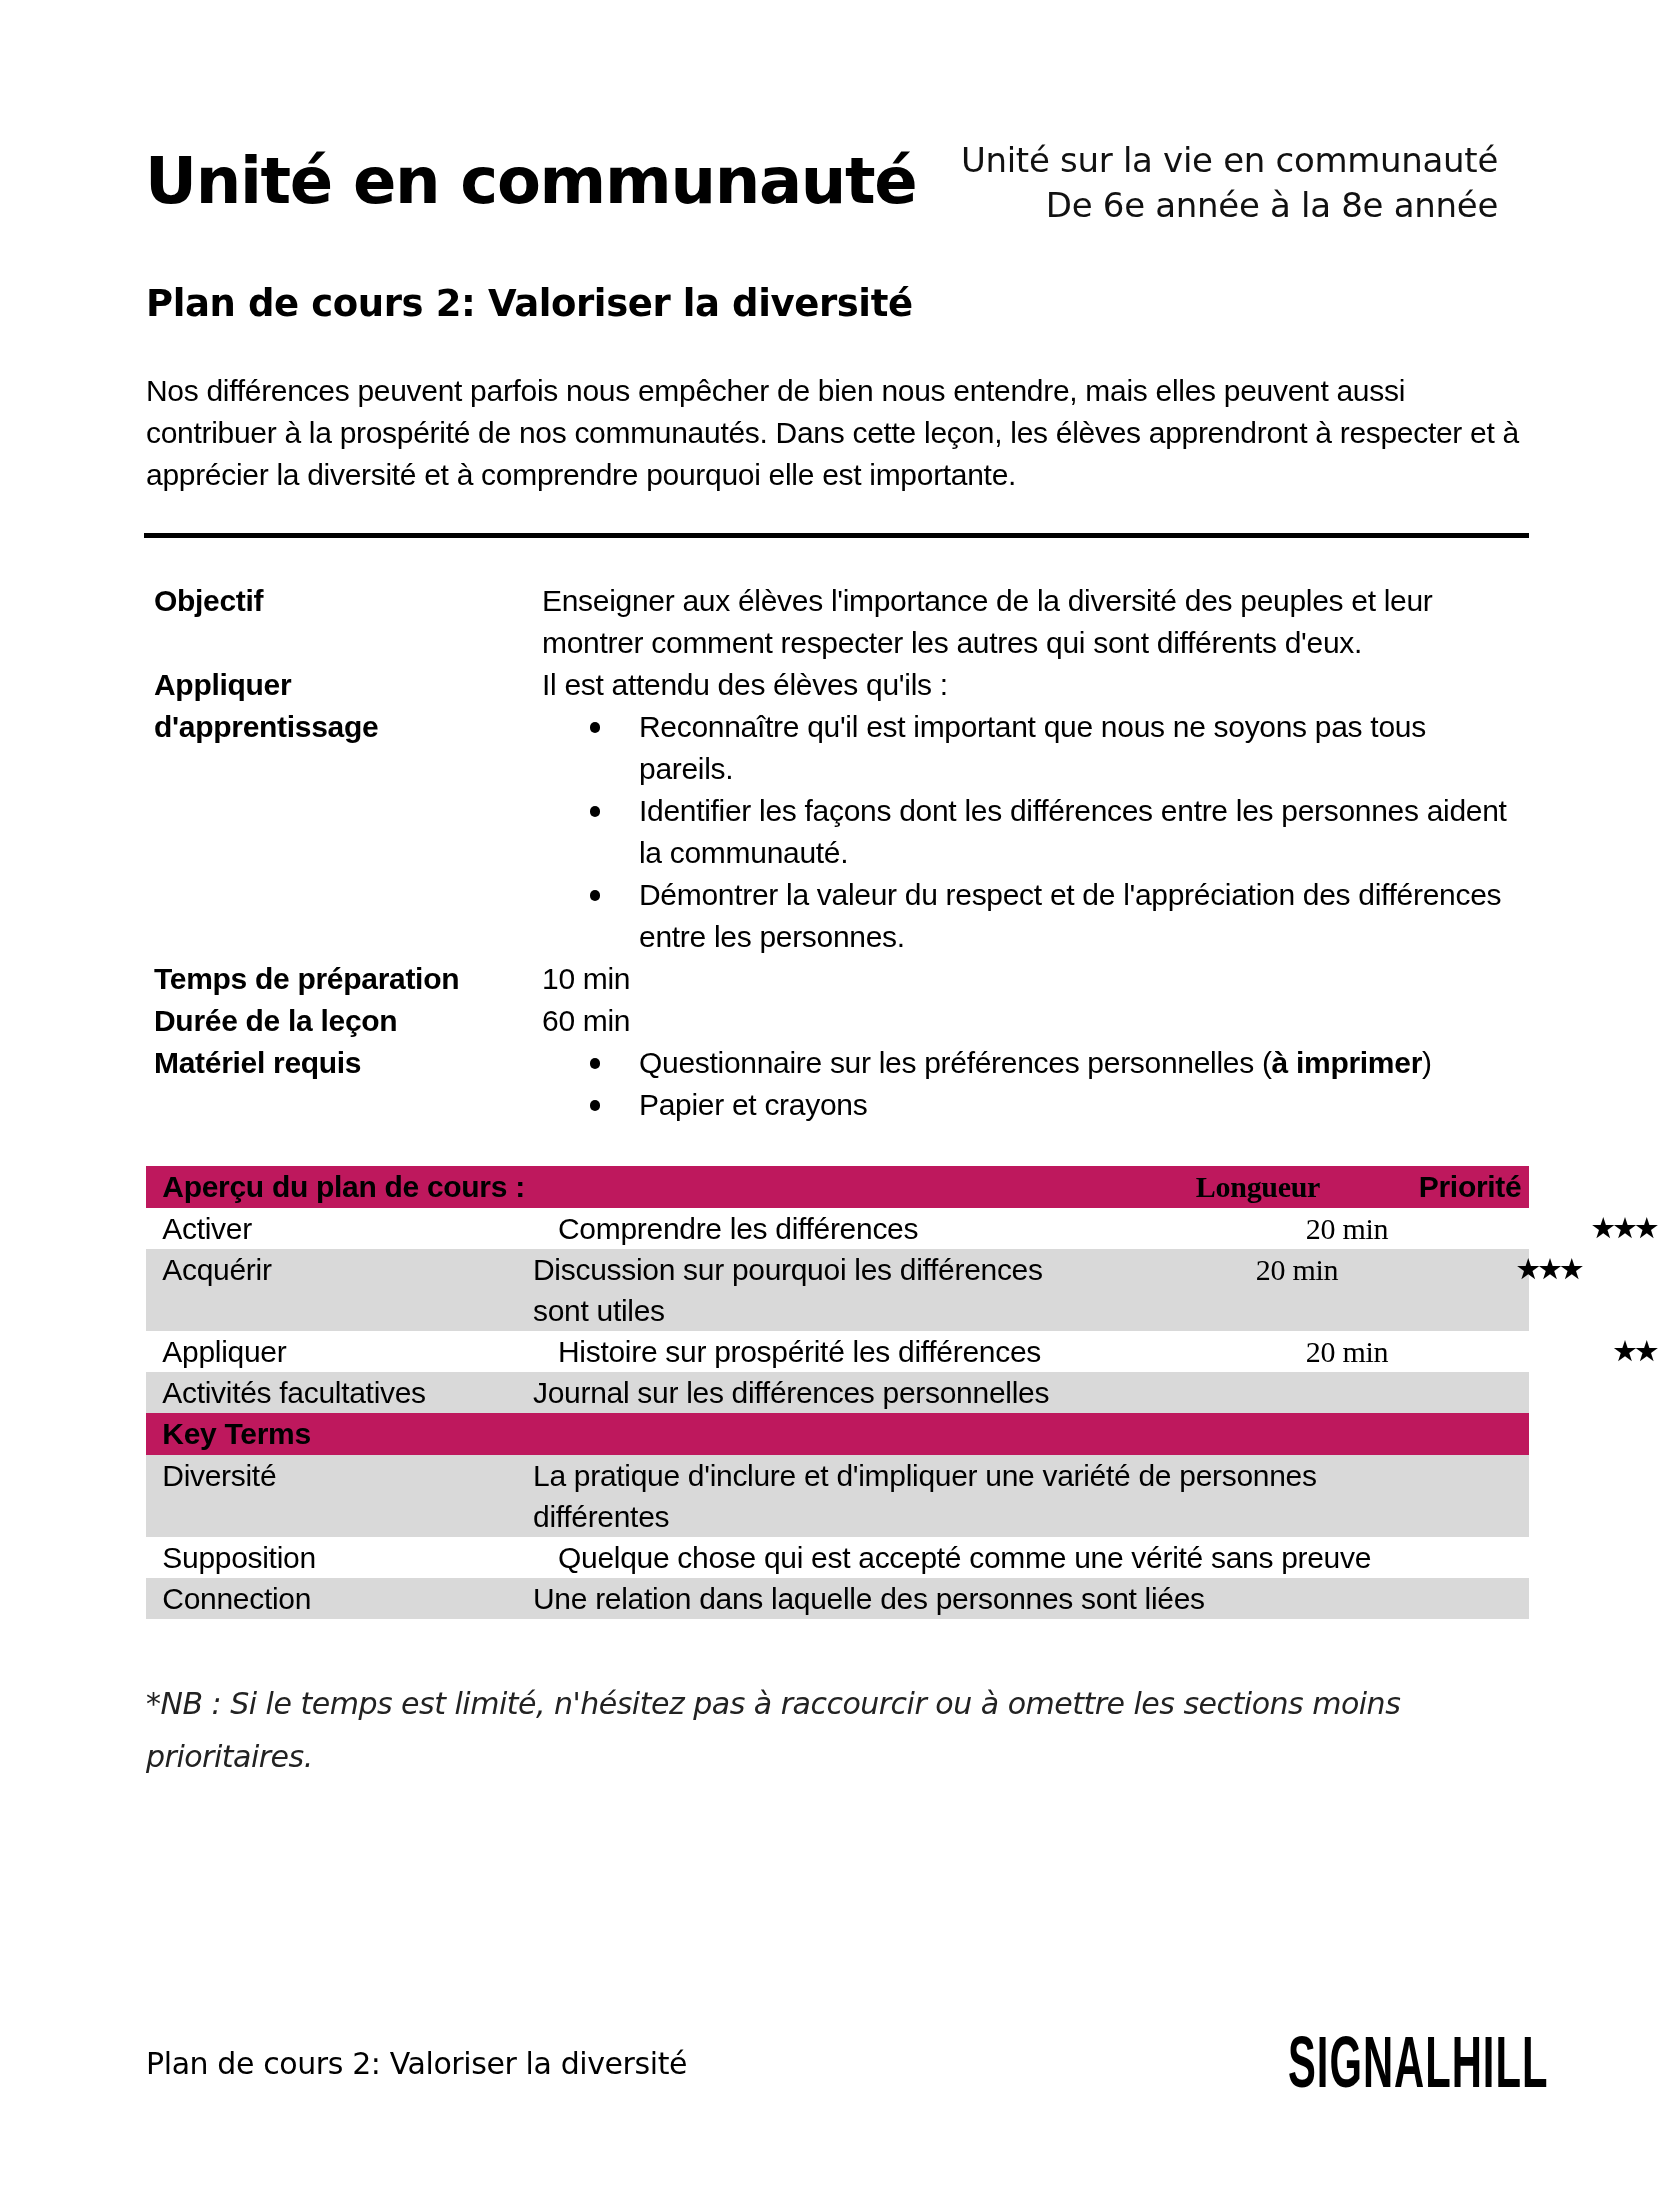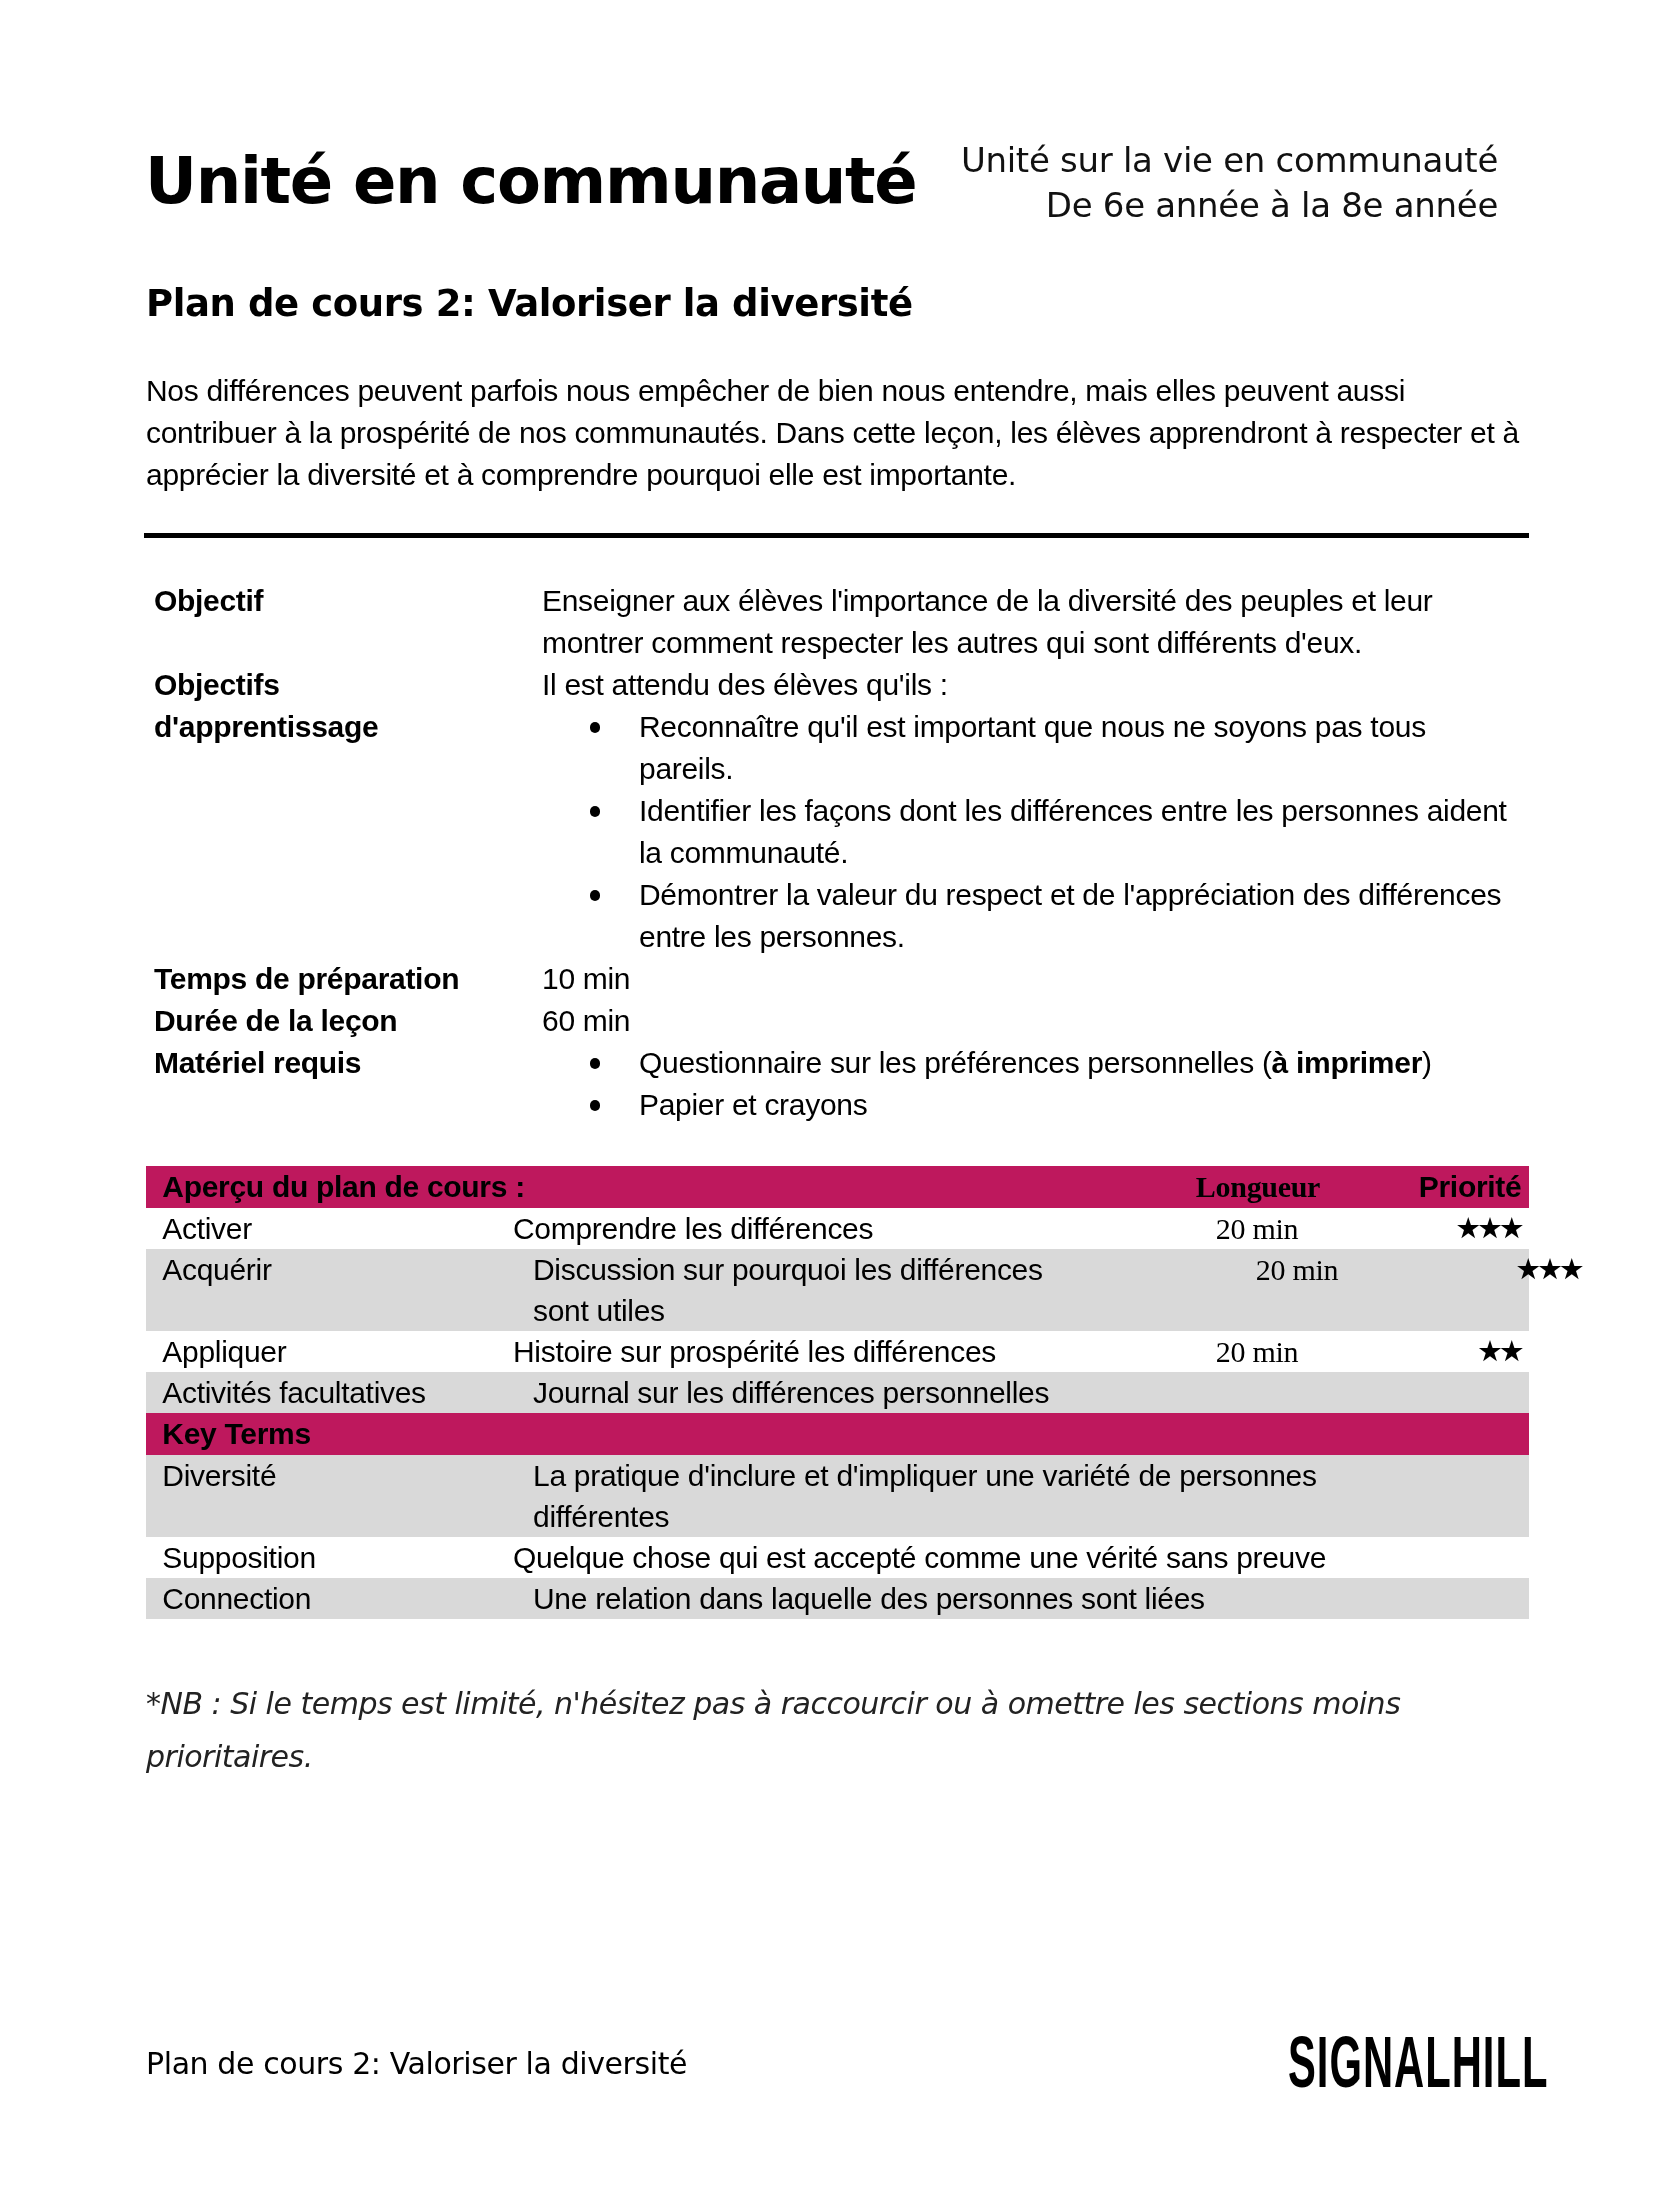--- a/index.html
+++ b/index.html
@@ -14,21 +14,21 @@
   .info-row { display:flex; }
   .info-label { width:388px; font-weight:bold; flex:none; }
   .info-value { flex:1; }
   .bullets { list-style:none; margin:0; padding:0; }
   .bullets li { position:relative; padding-left:97px; }
   .bullets li .dot { position:absolute; left:48px; top:16.3px; width:10.3px; height:10.3px; border-radius:50%; background:#000; }
   .bold { font-weight:bold; }
   .overview { left:146px; top:1166px; width:1383px; font-family:"Liberation Sans", sans-serif; font-size:30px; line-height:41px; letter-spacing:-0.3px; }
   .ov-row { display:flex; align-items:flex-start; padding:0 0; }
   .ov-row.hdr { background:#be185d; font-weight:bold; height:42px; }
-  .ov-row.white { background:#ffffff; }
+  .ov-row.white { background:#ffffff;gap:45px; }
   .ov-row.gray { background:#d9d9d9;gap:20px; }
   .c1 { width:367px; padding-left:16.3px; box-sizing:border-box; flex:none; }
   .c2 { width:632px; flex:none; }
   .c3 { width:224px; text-align:center; flex:none;font-family:Liberation Serif, serif; }
   .c4 { width:160px; text-align:right; padding-right:8.6px; box-sizing:border-box; flex:none; }
   .hdr .c1 { width:1000px; }
   .stars { font-family:"DejaVu Sans", sans-serif; font-size:29px; letter-spacing:-4.3px; }
   .note { left:146px; top:1677px; width:1377px; font-family:"DejaVu Sans", sans-serif; font-style:italic; font-size:30px; line-height:53px; color:#222; letter-spacing:-0.5px; }
   .footer-left { left:146px; top:2043px; font-family:"DejaVu Sans", sans-serif; font-size:30px; line-height:41px; letter-spacing:-0.4px; }
   .logo { left:1288px; top:2024px; font-family:"Liberation Sans", sans-serif; font-weight:bold; font-size:72px; line-height:77px; transform:scaleX(0.58); transform-origin:left top; letter-spacing:1.7px; }
@@ -45,21 +45,21 @@
 <div class="abs subtitle">Plan de cours 2: Valoriser la diversité</div>
 <div class="abs intro">Nos différences peuvent parfois nous empêcher de bien nous entendre, mais elles peuvent aussi contribuer à la prospérité de nos communautés. Dans cette leçon, les élèves apprendront à respecter et à apprécier la diversité et à comprendre pourquoi elle est importante.</div>
 <div class="abs rule"></div>
 
 <div class="abs info">
   <div class="info-row">
     <div class="info-label">Objectif</div>
     <div class="info-value">Enseigner aux élèves l'importance de la diversité des peuples et leur montrer comment respecter les autres qui sont différents d'eux.</div>
   </div>
   <div class="info-row">
-    <div class="info-label" style="width:388px; padding-right:138px; box-sizing:border-box;">Objectifs d'apprentissage</div>
+    <div class="info-label" style="width:388px; padding-right:138px; box-sizing:border-box;">Appliquer d'apprentissage</div>
     <div class="info-value">
       <div>Il est attendu des élèves qu'ils :</div>
       <ul class="bullets">
         <li><span class="dot"></span><span>Reconnaître qu'il est important que nous ne soyons pas tous pareils.</span></li>
         <li><span class="dot"></span><span>Identifier les façons dont les différences entre les personnes aident la communauté.</span></li>
         <li><span class="dot"></span><span>Démontrer la valeur du respect et de l'appréciation des différences entre les personnes.</span></li>
       </ul>
     </div>
   </div>
   <div class="info-row">

